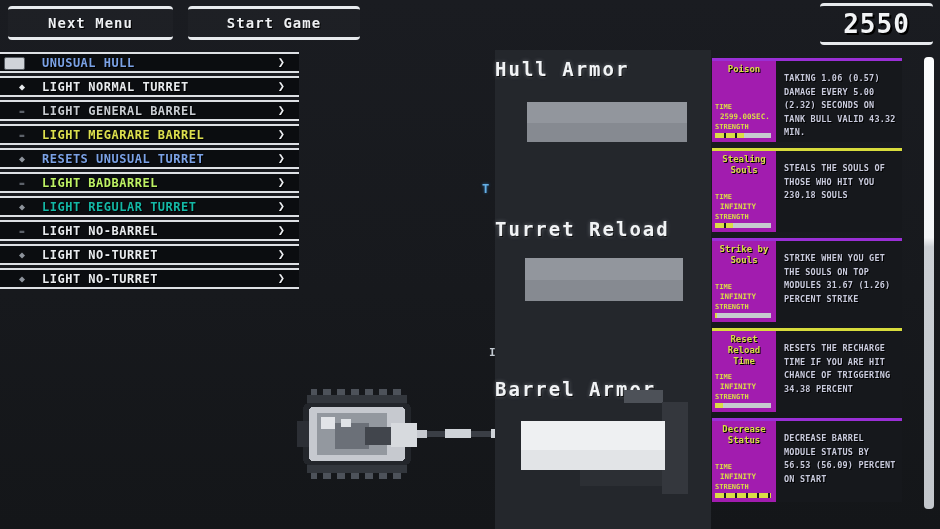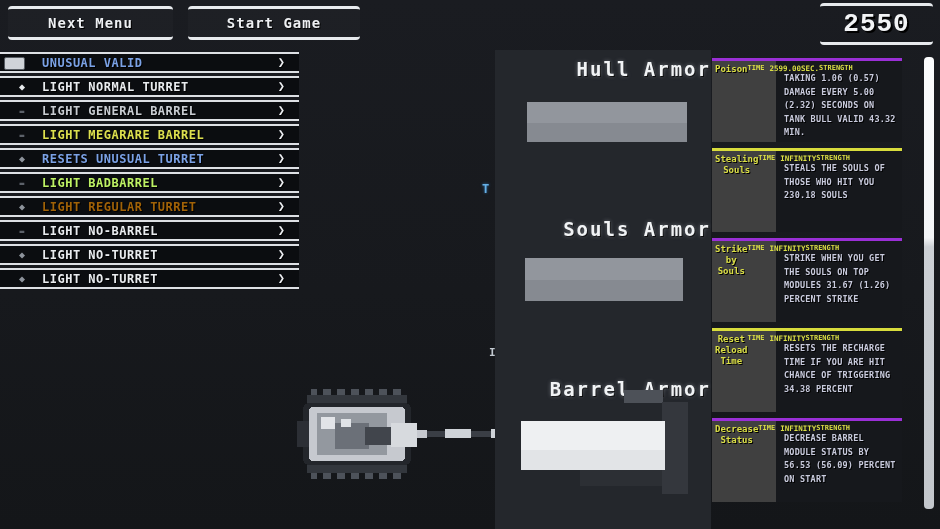--- a/index.html
+++ b/index.html
@@ -17,53 +17,52 @@
     background:rgba(255,255,255,0.02);cursor:pointer;text-shadow:1px 1px 0 #000;
   }
   #btn-next{left:8px;width:165px}
   #btn-start{left:188px;width:172px}
   .currency{
     position:absolute;right:7px;top:3px;width:113px;height:36px;
     display:flex;align-items:center;justify-content:center;
     color:#f2f4f6;font-weight:bold;font-size:26px;letter-spacing:1px;
     border-top:3px solid #e7eaed;border-bottom:3px solid #e7eaed;border-radius:4px;
     text-shadow:2px 2px 0 #000;
-    font-family:Liberation Mono, monospace;
   }
   
   .menu{position:absolute;left:0;top:52px;width:299px}
   .menu-row{
     position:relative;height:17px;margin-bottom:3px;background:#0b0d10;
     border-top:2px solid #dde0e4;border-bottom:2px solid #dde0e4;
     display:flex;align-items:center;padding-left:42px;cursor:pointer;
   }
   .mi-label{font-size:12px;font-weight:bold;letter-spacing:0.5px;text-shadow:1px 1px 0 #000;white-space:nowrap}
   .mi-arrow{position:absolute;right:14px;top:1px;font-size:12px;font-weight:bold;color:#eef0f3;text-shadow:1px 1px 0 #000}
   .mi-icon{position:absolute;left:10px;width:24px;text-align:center;font-size:10px;font-weight:bold}
   .i-hull{left:4px;top:3px;width:19px;height:11px;background:#cfd3d8;border:1px solid #555a61;border-radius:2px}
   .i-turret::before{content:"◆";color:#e8ebee}
   .i-turret.dim::before{color:#8d939b}
   .i-barrel::before{content:"▬";color:#5c6169;font-size:8px}
   
   .armor-col{position:absolute;left:495px;top:50px;width:216px;height:479px;background:#24272c}
   .armor-title{
-    position:absolute;width:100%;text-align:right;font-size:19px;font-weight:bold;
+    position:absolute;width:100%;text-align:left;font-size:19px;font-weight:bold;
     color:#f1f3f5;letter-spacing:2px;white-space:nowrap;
     text-shadow:0 0 4px rgba(235,240,255,.35),1px 1px 0 #000;
   }
   .abar{position:absolute}
   .bar-gray{background:linear-gradient(180deg,#92969d 0 52%,#868a91 52%)}
   .bar-white{background:linear-gradient(180deg,#eef0f2 0 60%,#e2e4e7 60%)}
   .decor{position:absolute}
   
   .effects{position:absolute;left:712px;top:58px;width:190px}
   .panel{position:relative;height:84px;margin-bottom:6px;background:#16181c}
   .panel-accent{height:3px;width:100%}
   .panel-body{display:flex;height:81px}
-  .panel-left{width:64px;background:#404040;padding:3px 3px 4px 3px;box-sizing:border-box;display:flex;flex-direction:row}
+  .panel-left{width:64px;background:#a21caf;padding:3px 3px 4px 3px;box-sizing:border-box;display:flex;flex-direction:column}
   .panel-title{color:#dade45;font-size:9px;font-weight:bold;text-align:center;line-height:1.2;margin-bottom:1px;text-shadow:1px 1px 0 #000}
   .spacer{flex:1}
   .meta-label{color:#dade45;font-size:7px;font-weight:bold;line-height:1.3}
   .meta-value{color:#dade45;font-size:7.5px;font-weight:bold;padding-left:5px;line-height:1.3;margin-bottom:1px;white-space:nowrap}
   .sbar{width:56px;height:5px;background:#26292d;display:flex;margin-top:1px}
   .sbar-y{height:100%;background:repeating-linear-gradient(90deg,#dade45 0 9px,#16181c 9px 11px)}
   .sbar-s{height:100%;flex:1;background:#c6cacf}
   .panel-desc{
     flex:1;padding:11px 3px 3px 8px;color:#c9cbdd;font-size:8.5px;font-weight:bold;
     line-height:1.6;letter-spacing:0.2px;text-shadow:1px 1px 0 #000;
@@ -84,21 +83,21 @@
 
 <div class="screen">
 
   <div class="top-btn" id="btn-next">Next Menu</div>
   <div class="top-btn" id="btn-start">Start Game</div>
   <div class="currency">2550</div>
 
   <div class="menu">
     <div class="menu-row">
       <span class="mi-icon i-hull"></span>
-      <span class="mi-label" style="color: rgb(123, 162, 230);">UNUSUAL VALID</span>
+      <span class="mi-label" style="color: rgb(123, 162, 230);">UNUSUAL HULL</span>
       <span class="mi-arrow">❯</span>
     </div>
     <div class="menu-row">
       <span class="mi-icon i-turret"></span>
       <span class="mi-label" style="color: rgb(233, 236, 239);">LIGHT NORMAL TURRET</span>
       <span class="mi-arrow">❯</span>
     </div>
     <div class="menu-row">
       <span class="mi-icon i-barrel"></span>
       <span class="mi-label" style="color: rgb(201, 205, 210);">LIGHT GENERAL BARREL</span>
@@ -114,21 +113,21 @@
       <span class="mi-label" style="color: rgb(123, 162, 230);">RESETS UNUSUAL TURRET</span>
       <span class="mi-arrow">❯</span>
     </div>
     <div class="menu-row">
       <span class="mi-icon i-barrel"></span>
       <span class="mi-label" style="color: #bef264;">LIGHT BADBARREL</span>
       <span class="mi-arrow">❯</span>
     </div>
     <div class="menu-row">
       <span class="mi-icon i-turret dim"></span>
-      <span class="mi-label" style="color: #a16207;">LIGHT REGULAR TURRET</span>
+      <span class="mi-label" style="color: #14b8a6;">LIGHT REGULAR TURRET</span>
       <span class="mi-arrow">❯</span>
     </div>
     <div class="menu-row">
       <span class="mi-icon i-barrel"></span>
       <span class="mi-label" style="color: rgb(233, 236, 239);">LIGHT NO-BARREL</span>
       <span class="mi-arrow">❯</span>
     </div>
     <div class="menu-row">
       <span class="mi-icon i-turret dim"></span>
       <span class="mi-label" style="color: rgb(233, 236, 239);">LIGHT NO-TURRET</span>
@@ -168,21 +167,21 @@
       <rect x="132" y="48" width="30" height="6" fill="#3a3e45"></rect>
       <rect x="150" y="46" width="26" height="9" fill="#cfd3d8"></rect>
       <rect x="176" y="48" width="20" height="6" fill="#3a3e45"></rect>
       <rect x="196" y="46" width="24" height="9" fill="#cfd3d8"></rect>
     </svg>
   </div>
 
   <div class="armor-col">
     <div class="armor-title" style="top:8px">Hull Armor</div>
     <div class="abar bar-gray" style="left:32px;top:52px;width:160px;height:40px"></div>
-    <div class="armor-title" style="top:168px">Souls Armor</div>
+    <div class="armor-title" style="top:168px">Turret Reload</div>
     <div class="abar bar-gray" style="left:30px;top:208px;width:158px;height:43px"></div>
     <div class="armor-title" style="top:328px">Barrel Armor</div>
     <div class="decor" style="left:129px;top:340px;width:39px;height:13px;background:#4d5158"></div>
     <div class="decor" style="left:167px;top:352px;width:26px;height:92px;background:#34373d"></div>
     <div class="decor" style="left:85px;top:418px;width:82px;height:18px;background:#2c2f34"></div>
     <div class="abar bar-white" style="left:26px;top:371px;width:144px;height:49px"></div>
   </div>
 
   <div class="effects">
 

